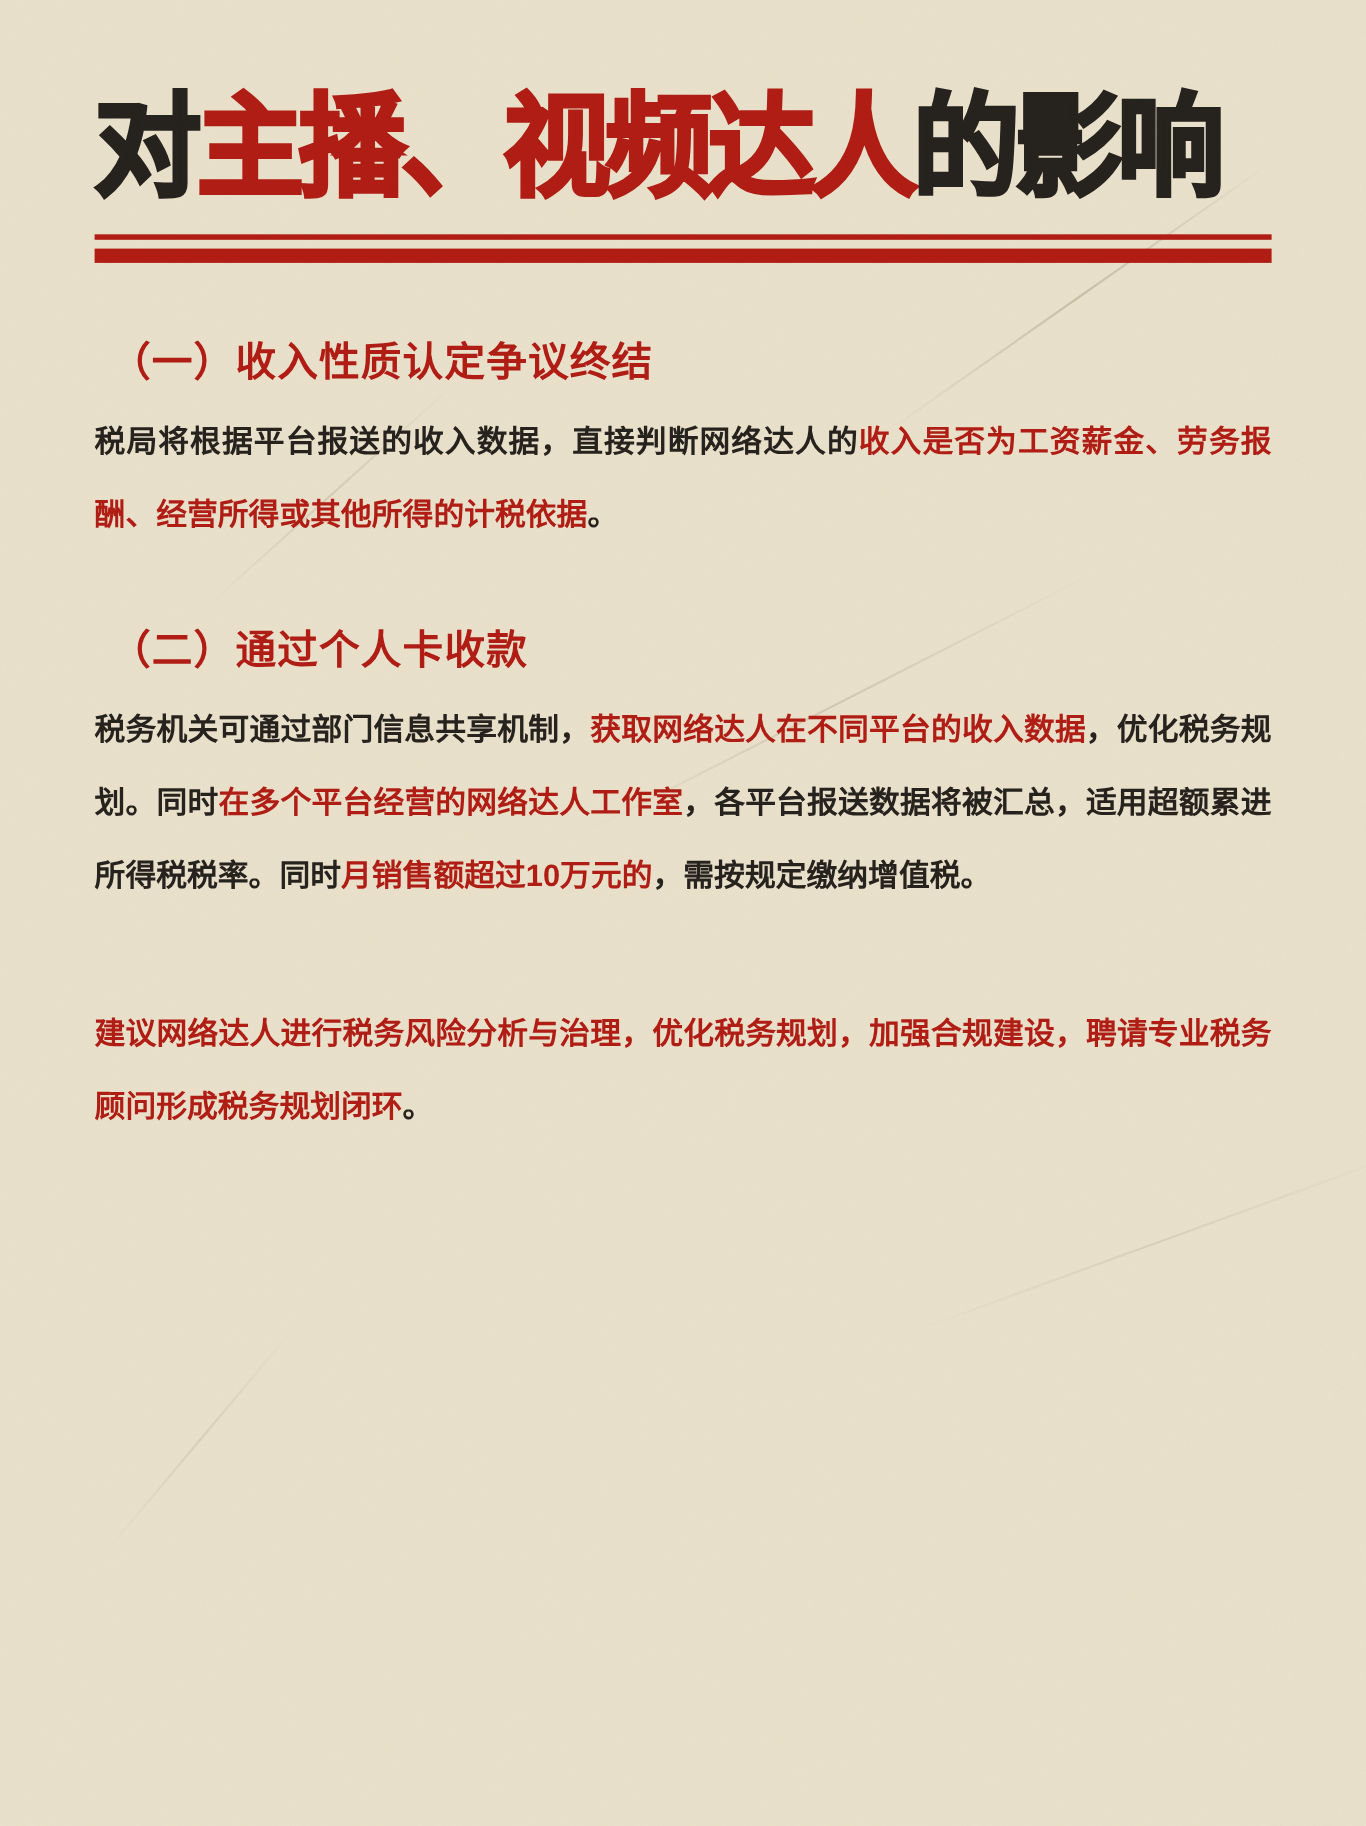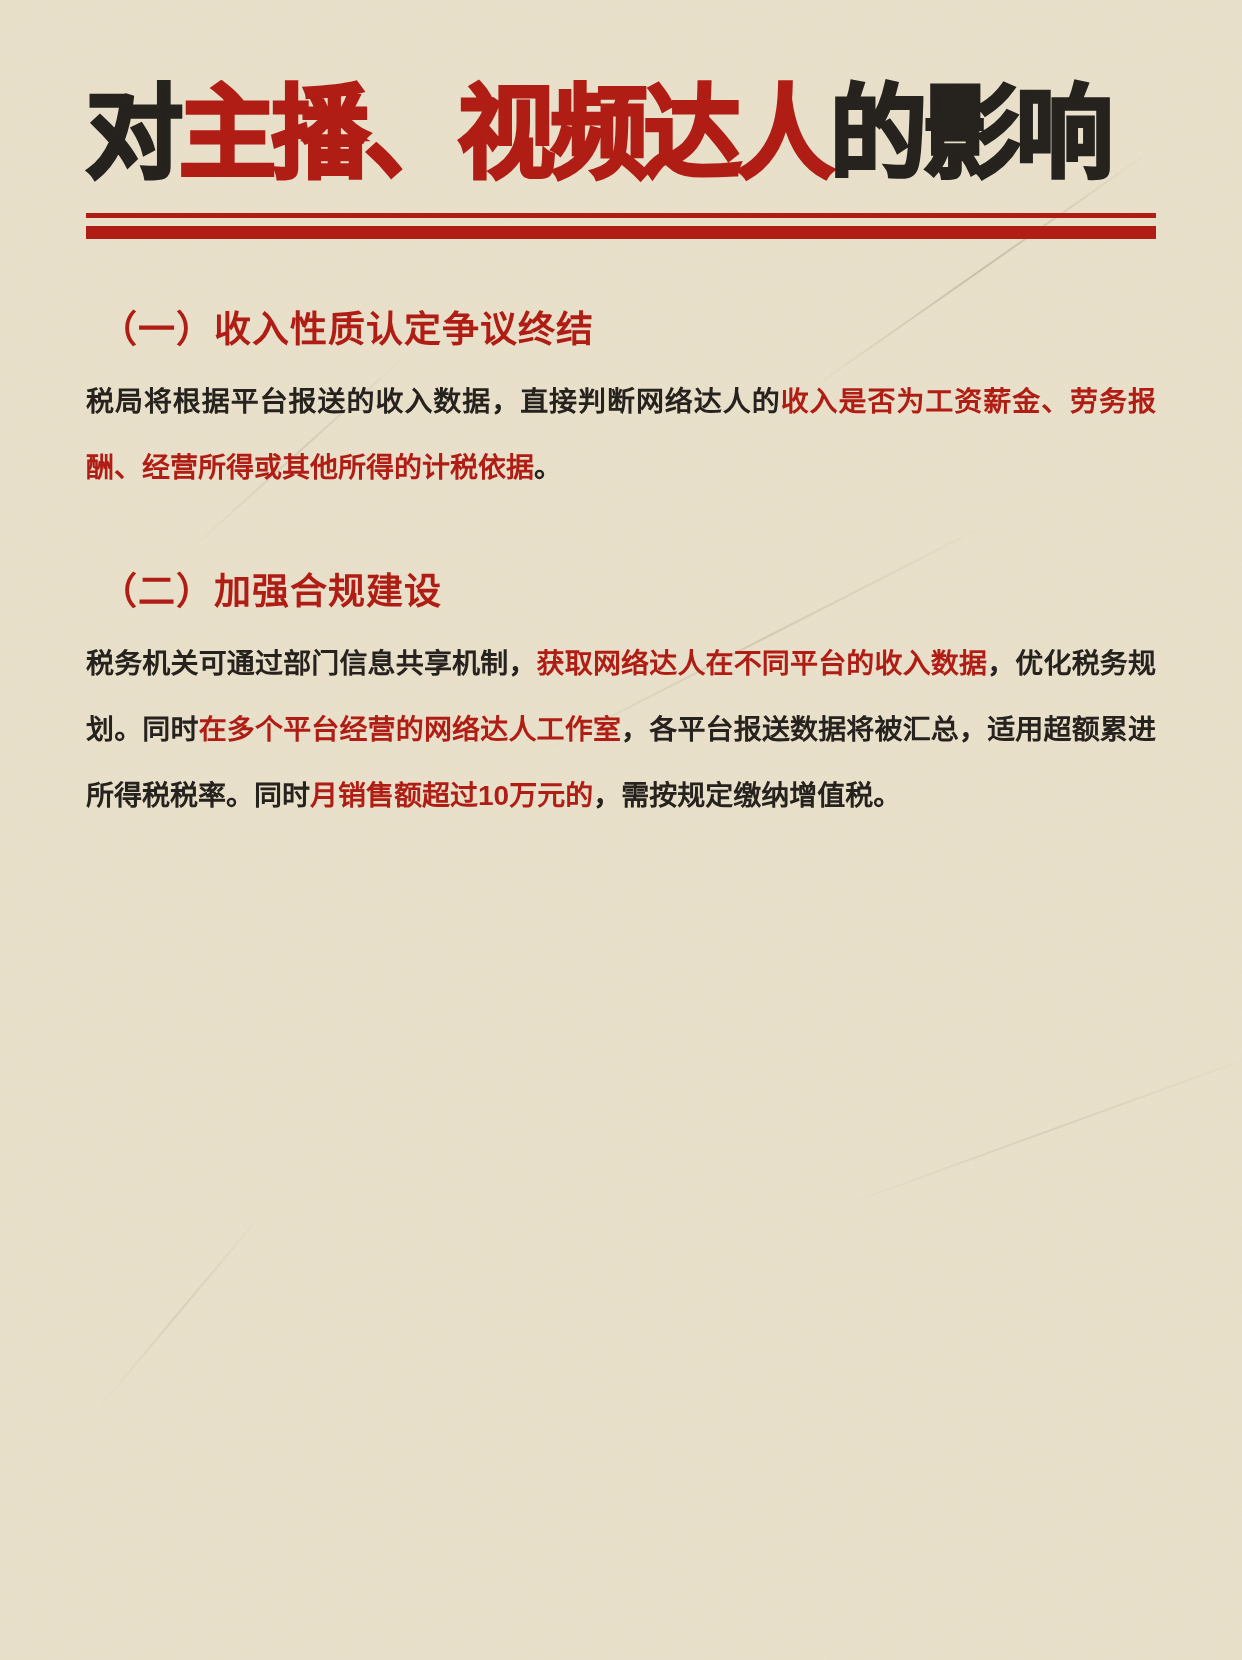--- a/index.html
+++ b/index.html
@@ -103,20 +103,21 @@
       <div class="rule-thin"></div>
       <div class="rule-thick"></div>
     </div>
 
     <div id="sections">
         <div class="section">
           <h2>（一）收入性质认定争议终结</h2>
           <p><span class="seg black">税局将根据平台报送的收入数据，直接判断网络达人的</span><span class="seg red">收入是否为工资薪金、劳务报酬、经营所得或其他所得的计税依据</span><span class="seg black">。</span></p>
         </div>
         <div class="section">
-          <h2>（二）加强合规建设</h2>
+          <h2>（二）通过个人卡收款</h2>
           <p><span class="seg black">税务机关可通过部门信息共享机制，</span><span class="seg red">获取网络达人在不同平台的收入数据</span><span class="seg black">，优化税务规划。同时</span><span class="seg red">在多个平台经营的网络达人工作室</span><span class="seg black">，各平台报送数据将被汇总，适用超额累进所得税税率。同时</span><span class="seg red">月销售额超过10万元的</span><span class="seg black">，需按规定缴纳增值税。</span></p>
         </div>
       </div>
 
+    <p class="footer-note" id="footer"><span class="seg red">建议网络达人进行税务风险分析与治理，优化税务规划，加强合规建设，聘请专业税务顾问形成税务规划闭环</span><span class="seg black">。</span></p>
 
   </div>
 </div>
 
 </body></html>

